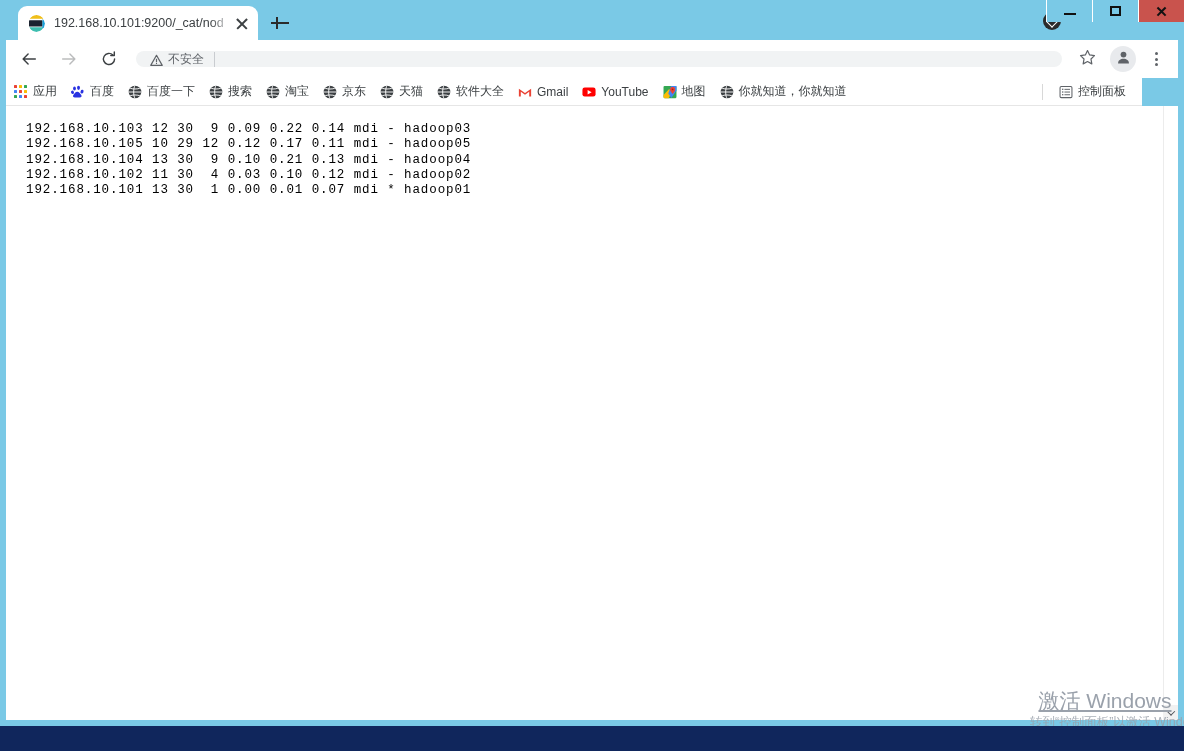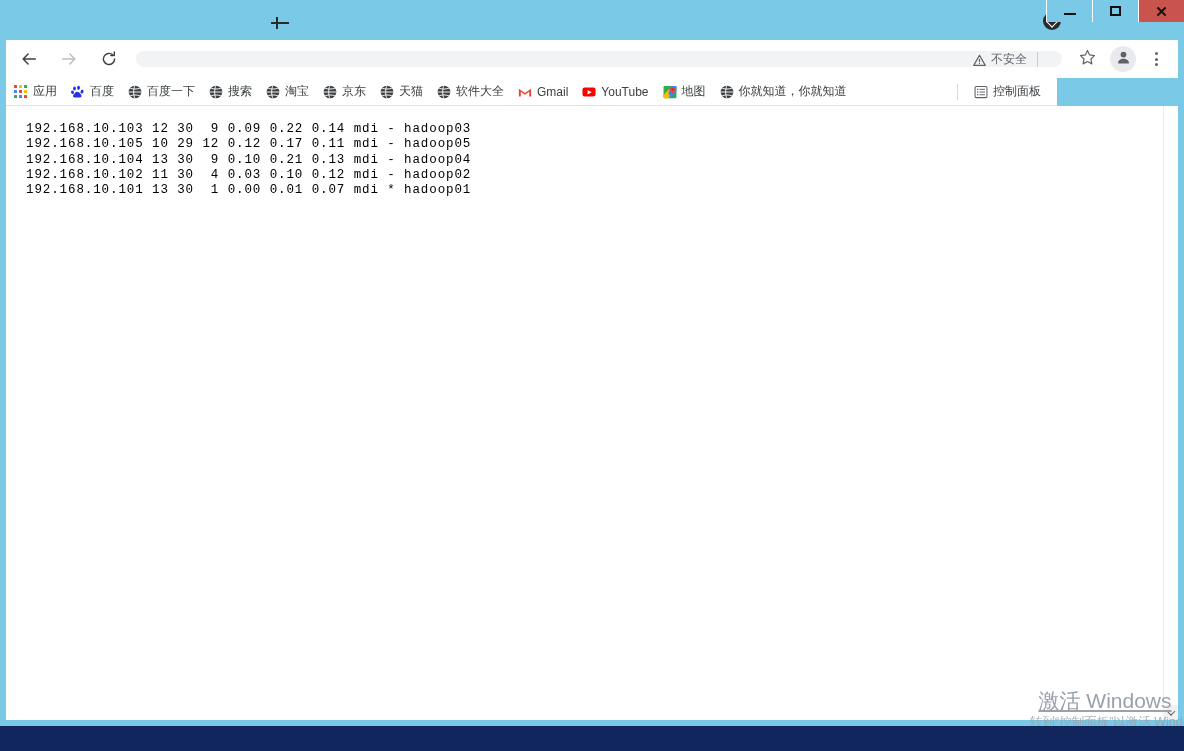--- a/index.html
+++ b/index.html
@@ -160,21 +160,20 @@
   #omnibox {
     flex: 1 1 auto;
     height: 16px;
     margin: 0 8px 0 10px;
     background: #f1f3f4;
     border-radius: 14px;
     display: flex;
     align-items: center;
     padding: 4px 14px;
     cursor: text;
-    justify-content: flex-end;
   }
   #security-chip {
     display: flex;
     align-items: center;
     flex: 0 0 auto;
   }
   #warning-icon {
     width: 13px; height: 13px;
     margin-right: 5px;
   }
@@ -216,21 +215,21 @@
   #chrome-menu span {
     width: 3px; height: 3px; border-radius: 50%;
     background: #5f6368; margin: 1.2px 0;
     display: block;
   }
 
   
   #bookmarks-bar {
     position: absolute;
     left: 6px; top: 78px;
-    width: 1051px; height: 28px;
+    width: 1136px; height: 28px;
     background: #ffffff;
     display: flex;
     align-items: center;
     border-bottom: 1px solid #e6e6e6;
   }
   .bookmark {
     display: flex;
     align-items: center;
     height: 22px;
     padding: 0 6px;
@@ -345,20 +344,33 @@
     background: #10265c;
   }
 </style>
 </head>
 <body>
 
 <div id="browser-window">
 
   <div id="tab-strip">
 
+    <div id="tab-active">
+      <span id="tab-favicon">
+        <svg width="17" height="17" viewBox="0 0 17 17">
+          <circle cx="8.5" cy="8.5" r="8.5" fill="#ffffff"></circle>
+          <path d="M1.2 4.6A8.5 8.5 0 0 1 8.5 0a8.5 8.5 0 0 1 7 3.7H2z" fill="#f0bf1a"></path>
+          <rect x="1" y="5.3" width="13.5" height="6.2" rx="0.6" fill="#1b2330"></rect>
+          <path d="M1.4 12.2h14A8.5 8.5 0 0 1 8.5 17a8.5 8.5 0 0 1-7.1-4.8z" fill="#3ebeb0"></path>
+          <path d="M14.6 3.7A8.5 8.5 0 0 1 17 8.5a8.5 8.5 0 0 1-1.4 4.7h-1.3z" fill="#19a0d8"></path>
+        </svg>
+      </span>
+      <span id="tab-title">192.168.10.101:9200/_cat/nod</span>
+      <span id="tab-close"></span>
+    </div>
 
     <div id="new-tab-button"></div>
     <div id="tab-list-badge"></div>
 
     <div id="window-controls">
       <div class="win-btn" id="btn-minimize">
         <span class="glyph"></span>
       </div>
       <div class="win-btn" id="btn-maximize">
         <span class="glyph"></span>

